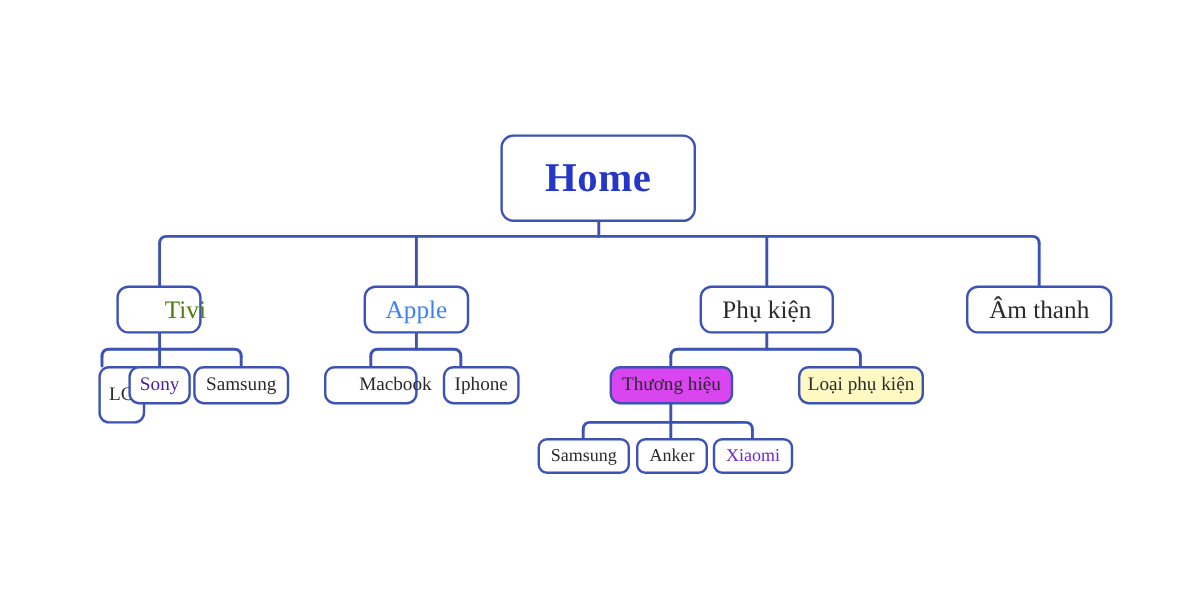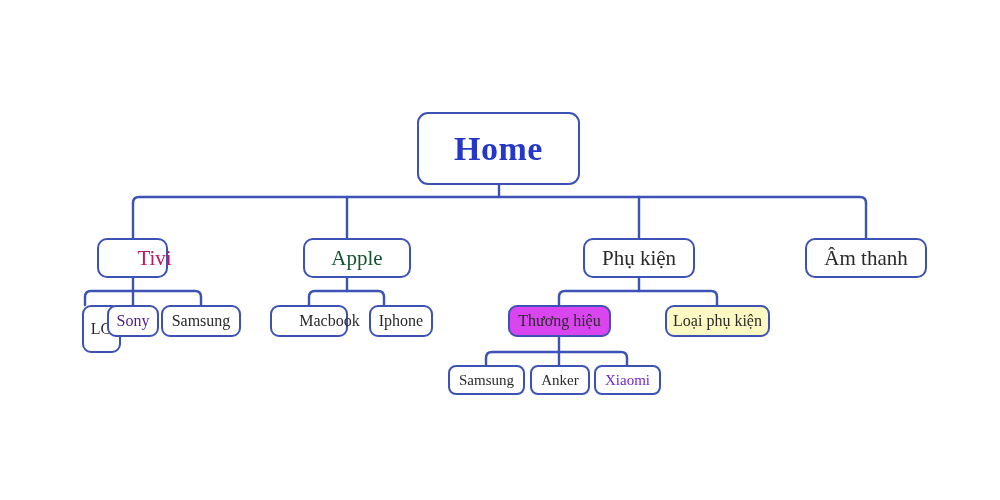--- a/index.html
+++ b/index.html
@@ -107,24 +107,24 @@
           <path d="M 559 352 L 559 365"></path>
           <path d="M 627 358 L 627 365"></path>
         </g>
       </g>
   </svg>
 
   <div id="node-layer">
       <div class="node lvl-root" style="left: 417px; top: 112px; width: 163px; height: 73px; border-color: rgb(61, 82, 181); background: rgb(255, 255, 255); color: rgb(36, 55, 200);">
         <span class="node-label">Home</span>
       </div>
-      <div class="node lvl-1" style="left: 97px; top: 238px; width: 71px; height: 40px; border-color: rgb(61, 82, 181); background: rgb(255, 255, 255); color: #be185d; padding-left: 44px;">
+      <div class="node lvl-1" style="left: 97px; top: 238px; width: 71px; height: 40px; border-color: rgb(61, 82, 181); background: rgb(255, 255, 255); color: #4d7c0f; padding-left: 44px;">
         <span class="node-label">Tivi</span>
       </div>
-      <div class="node lvl-1" style="left: 303px; top: 238px; width: 108px; height: 40px; border-color: rgb(61, 82, 181); background: rgb(255, 255, 255); color: #14532d;">
+      <div class="node lvl-1" style="left: 303px; top: 238px; width: 88px; height: 40px; border-color: rgb(61, 82, 181); background: rgb(255, 255, 255); color: #3b82f6;">
         <span class="node-label">Apple</span>
       </div>
       <div class="node lvl-1" style="left: 583px; top: 238px; width: 112px; height: 40px; border-color: rgb(61, 82, 181); background: rgb(255, 255, 255); color: rgb(42, 42, 42);">
         <span class="node-label">Phụ kiện</span>
       </div>
       <div class="node lvl-1" style="left: 805px; top: 238px; width: 122px; height: 40px; border-color: rgb(61, 82, 181); background: rgb(255, 255, 255); color: rgb(42, 42, 42);">
         <span class="node-label">Âm thanh</span>
       </div>
       <div class="node lvl-2" style="left: 66px; top: 305px; width: 39px; height: 48px; border-color: rgb(61, 82, 181); background: rgb(255, 255, 255); color: rgb(42, 42, 42); margin-left: 16px;">
         <span class="node-label">LG</span>

